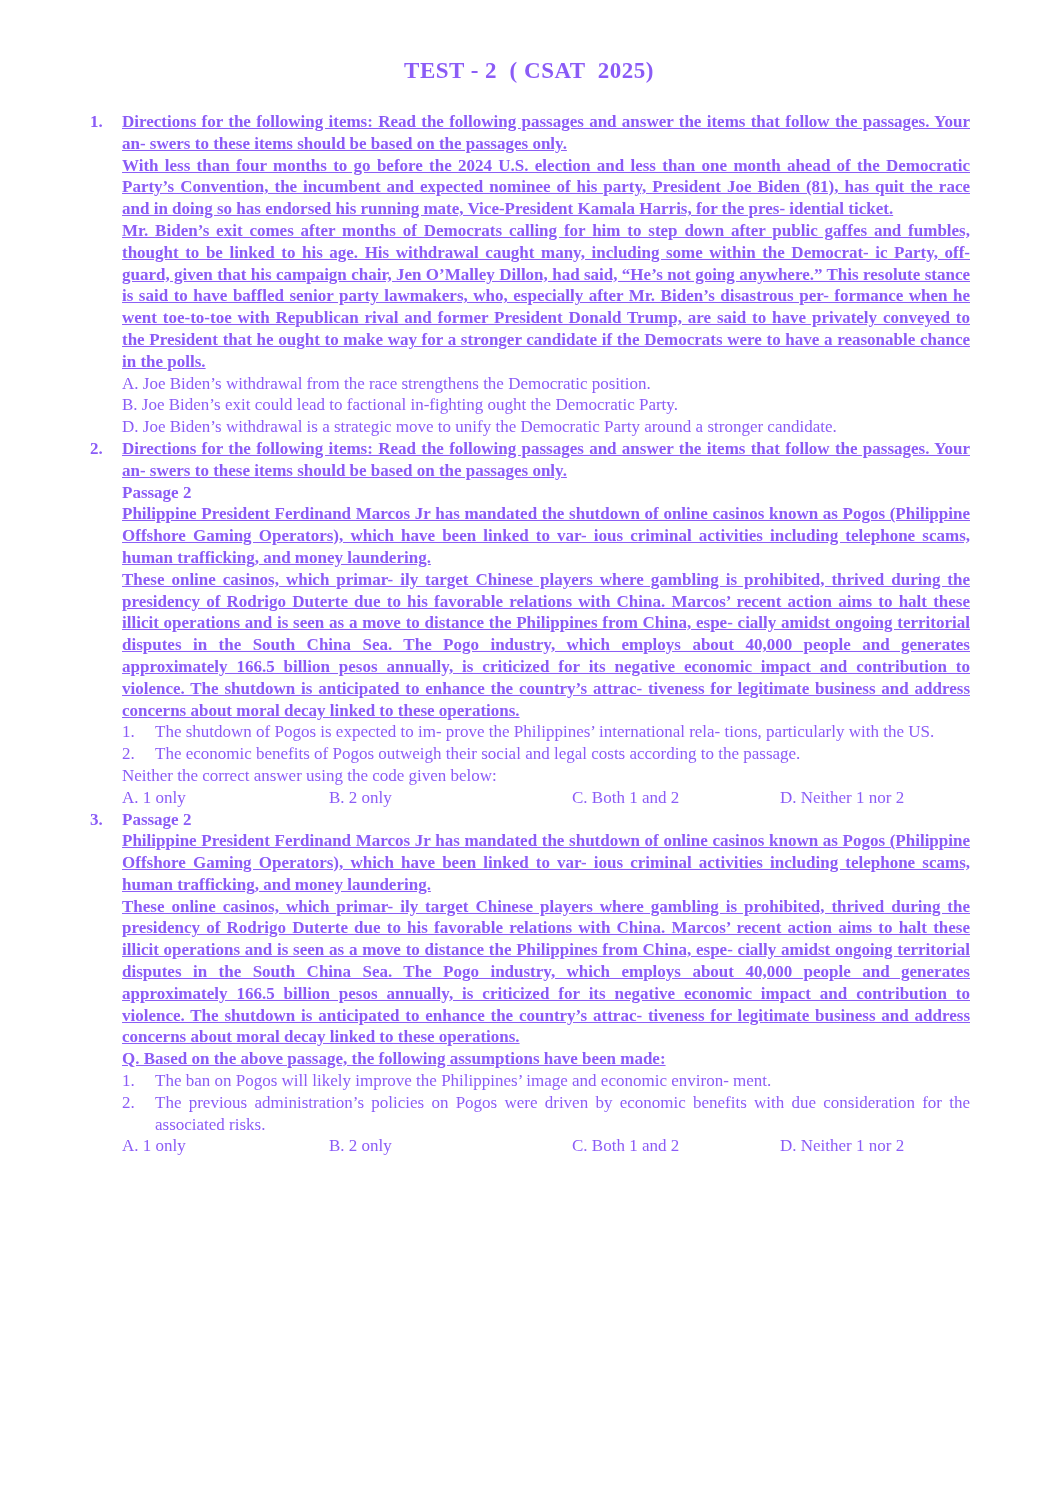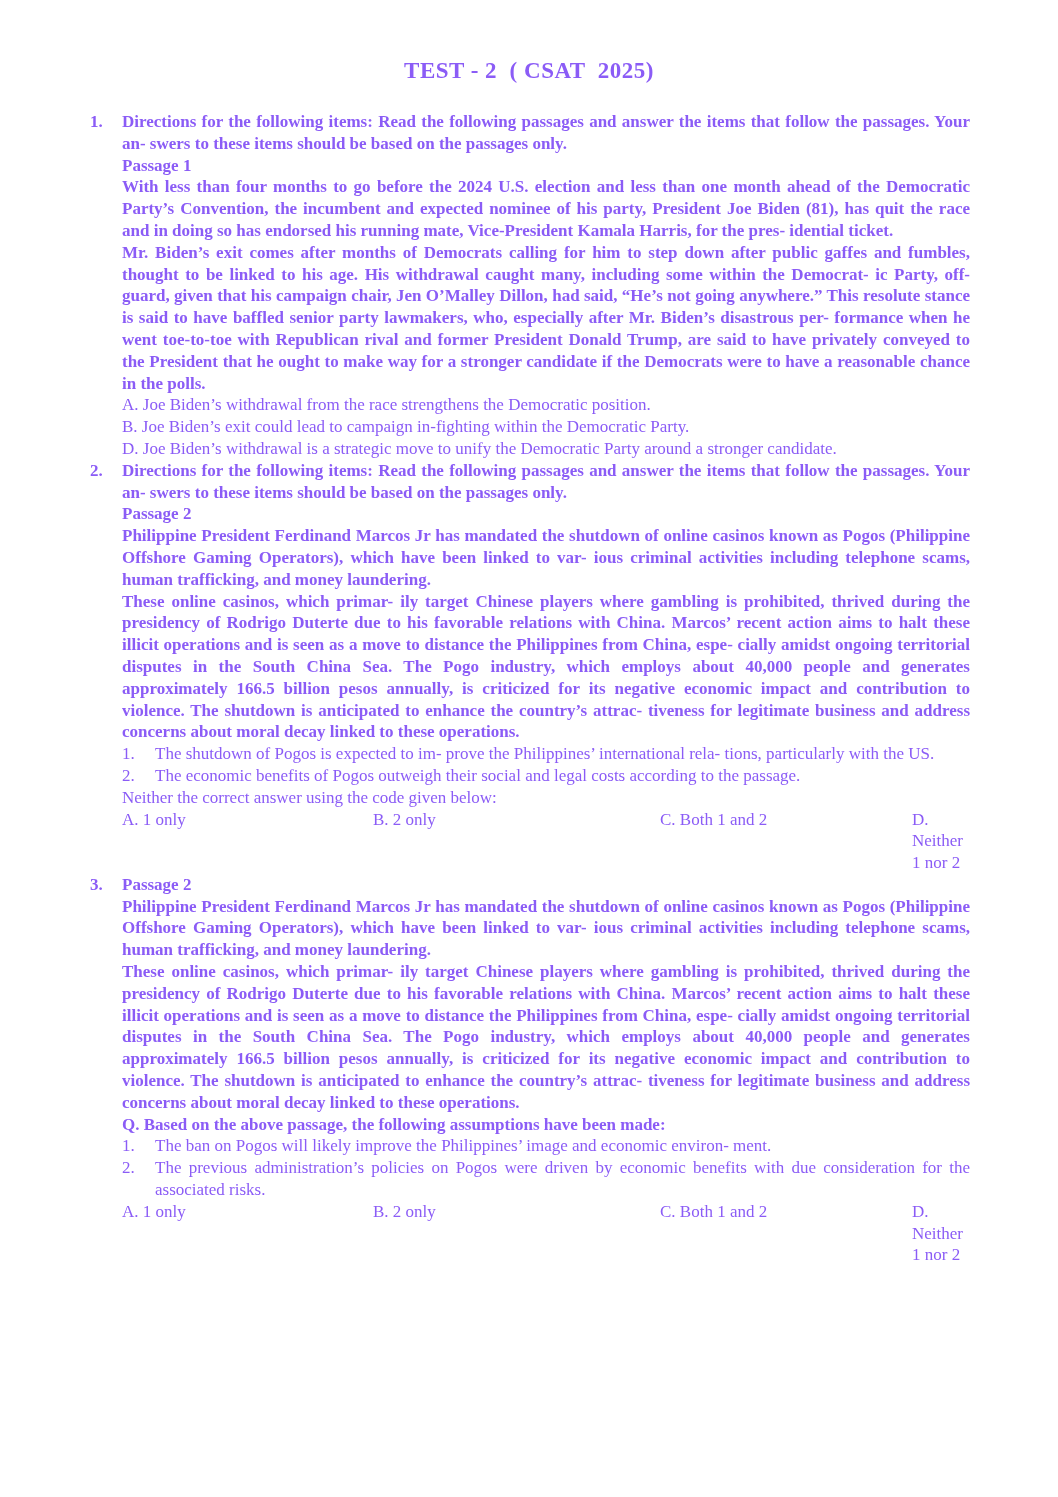--- a/index.html
+++ b/index.html
@@ -42,20 +42,21 @@
   }
   .item-body {
     flex: 1;
     min-width: 0;
   }
   .directions,
   .paragraph,
   .question {
     font-weight: 700;
     text-align: justify;
+    text-decoration: underline;
   }
   .passage-label {
     font-weight: 700;
   }
   .option-line,
   .plain {
     font-weight: 400;
   }
   .statement {
     display: flex;
@@ -65,43 +66,41 @@
     flex: none;
     width: 33px;
   }
   .stmt-text {
     flex: 1;
     text-align: justify;
   }
   .options-row {
     display: flex;
     font-weight: 400;
-    gap: 44px;
   }
   .option-cell { flex: none; }
   .option-cell:nth-child(1) { width: 207px; }
   .option-cell:nth-child(2) { width: 243px; }
   .option-cell:nth-child(3) { width: 208px; }
   .option-cell:nth-child(4) { flex: 1; }
 </style>
 </head>
 <body>
 
 <div class="page">
   <h1 class="page-title">TEST - 2  ( CSAT  2025)</h1>
   <div id="items" class="items">
       <div class="item-row">
         <div class="item-num">1.</div>
         <div class="item-body">
           <div class="directions">Directions for the following items: Read the following passages and answer the items that follow the passages. Your an- swers to these items should be based on the passages only.</div>
-          <div class="passage-label">Passage 1</div>
           <div class="paragraph">With less than four months to go before the 2024 U.S. election and less than one month ahead of the Democratic Party’s Convention, the incumbent and expected nominee of his party, President Joe Biden (81), has quit the race and in doing so has endorsed his running mate, Vice-President Kamala Harris, for the pres- idential ticket.</div>
           <div class="paragraph">Mr. Biden’s exit comes after months of Democrats calling for him to step down after public gaffes and fumbles, thought to be linked to his age. His withdrawal caught many, including some within the Democrat- ic Party, off-guard, given that his campaign chair, Jen O’Malley Dillon, had said, “He’s not going anywhere.” This resolute stance is said to have baffled senior party lawmakers, who, especially after Mr. Biden’s disastrous per- formance when he went toe-to-toe with Republican rival and former President Donald Trump, are said to have privately conveyed to the President that he ought to make way for a stronger candidate if the Democrats were to have a reasonable chance in the polls.</div>
           <div class="option-line">A. Joe Biden’s withdrawal from the race strengthens the Democratic position.</div>
-          <div class="option-line">B. Joe Biden’s exit could lead to campaign in-fighting within the Democratic Party.</div>
+          <div class="option-line">B. Joe Biden’s exit could lead to factional in-fighting ought the Democratic Party.</div>
           <div class="option-line">D. Joe Biden’s withdrawal is a strategic move to unify the Democratic Party around a stronger candidate.</div>
         </div>
       </div>
       <div class="item-row">
         <div class="item-num">2.</div>
         <div class="item-body">
           <div class="directions">Directions for the following items: Read the following passages and answer the items that follow the passages. Your an- swers to these items should be based on the passages only.</div>
           <div class="passage-label">Passage 2</div>
           <div class="paragraph">Philippine President Ferdinand Marcos Jr has mandated the shutdown of online casinos known as Pogos (Philippine Offshore Gaming Operators), which have been linked to var- ious criminal activities including telephone scams, human trafficking, and money laundering.</div>
           <div class="paragraph">These online casinos, which primar- ily target Chinese players where gambling is prohibited, thrived during the presidency of Rodrigo Duterte due to his favorable relations with China. Marcos’ recent action aims to halt these illicit operations and is seen as a move to distance the Philippines from China, espe- cially amidst ongoing territorial disputes in the South China Sea. The Pogo industry, which employs about 40,000 people and generates approximately 166.5 billion pesos annually, is criticized for its negative economic impact and contribution to violence. The shutdown is anticipated to enhance the country’s attrac- tiveness for legitimate business and address concerns about moral decay linked to these operations.</div>

